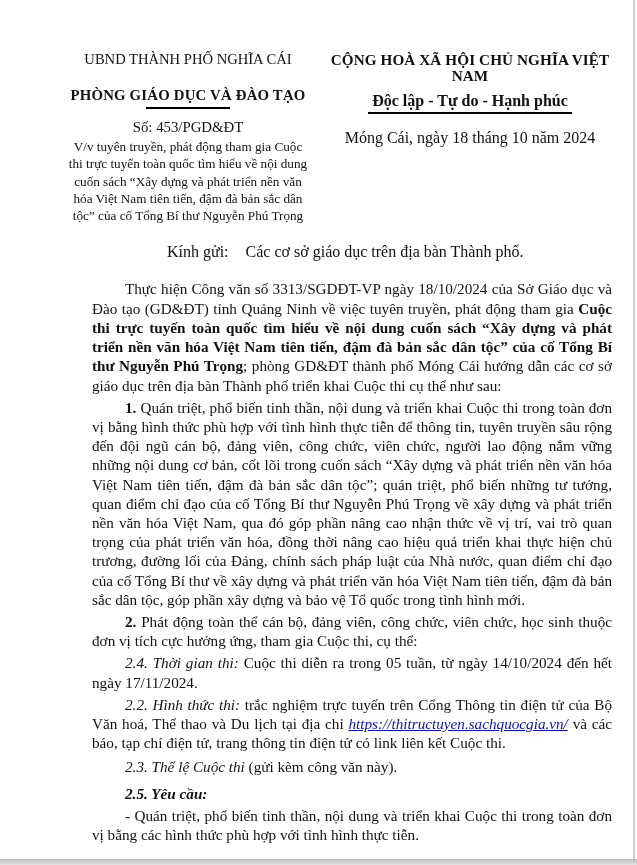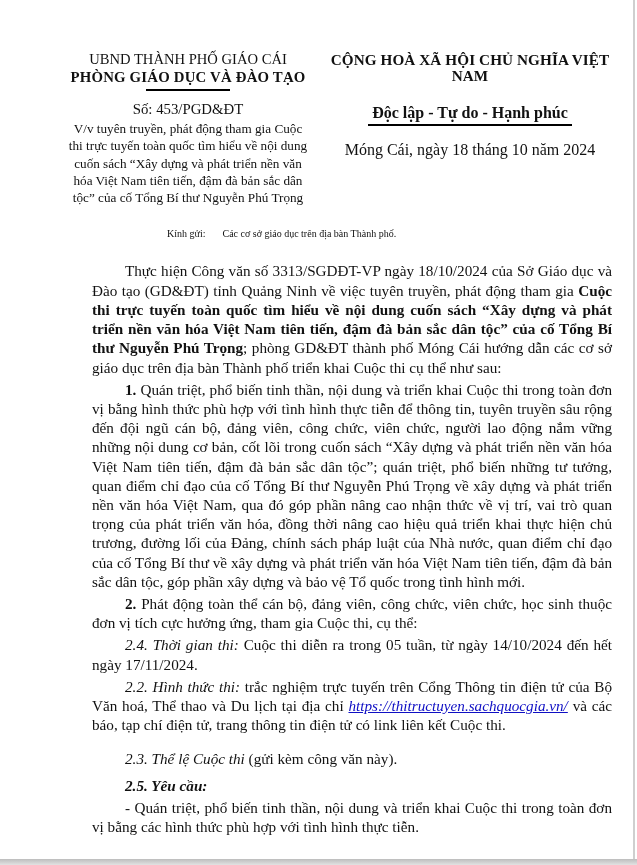--- a/index.html
+++ b/index.html
@@ -19,52 +19,52 @@
     background:#cfcfcf;
   }
   .edge-bottom {
     position:absolute; left:0; right:0; bottom:0; height:6px;
     background:linear-gradient(#bdbdbd,#e2e2e2);
   }
   .header { display:flex; }
   .header-left { width:240px; margin-left:68px; text-align:center; }
   .header-right { width:300px; margin-left:12px; text-align:center; }
   .org-parent { font-size:14.6px; line-height:15px; }
-  .org-name { font-size:14.8px; line-height:15px; font-weight:bold; margin-top:3px; letter-spacing:0.2px; }
+  .org-name { font-size:14.8px; line-height:15px; font-weight:bold; margin-top:21px; letter-spacing:0.2px; }
   .org-rule { width:84px; height:2px; background:#000; margin:4px auto 0 auto; }
   .doc-number { font-size:14.8px; line-height:15px; margin-top:11px; }
   .doc-subject { font-size:13.2px; line-height:17.3px; margin-top:3px; }
   .country-title { font-size:15.2px; line-height:16px; font-weight:bold; letter-spacing:0.1px; }
-  .motto { font-size:16px; line-height:18px; font-weight:bold; margin-top:20px; }
+  .motto { font-size:16px; line-height:18px; font-weight:bold; margin-top:8px; }
   .motto span { display:inline-block; border-bottom:2px solid #000; padding:0 4px 2px 4px; }
   .dateline { font-size:16px; margin-top:15px; }
   .content { padding-left:92px; padding-right:25px; }
-  .greeting { margin-top:17px; font-size:10px; line-height:22px; }
+  .greeting { margin-top:17px; font-size:16px; line-height:22px; }
   .greet-label { margin-left:75px; }
   .greet-recipient { margin-left:17px; }
   .content p {
     margin:0; font-size:15.2px; line-height:19.2px;
     text-align:justify; text-indent:33px;
   }
   .content p.first { margin-top:16px; }
   .content p.gap-s { margin-top:3px; }
-  .content p.gap-m { margin-top:15px; }
+  .content p.gap-m { margin-top:5px; }
   .content p.gap-l { margin-top:7px;font-weight:bold; }
   .run-normal { }
   .run-bold { font-weight:bold;margin-top:40px; }
   .run-italic { font-style:italic; }
   a.run-link { font-style:italic; text-decoration:underline; cursor:pointer; }
 </style>
 </head>
 <body>
 
 <div class="page">
   <div class="header">
     <div class="header-left">
-      <div class="org-parent">UBND THÀNH PHỐ GIÁO CÁI</div>
+      <div class="org-parent">UBND THÀNH PHỐ NGHĨA CÁI</div>
       <div class="org-name">PHÒNG GIÁO DỤC VÀ ĐÀO TẠO</div>
       <div class="org-rule"></div>
       <div class="doc-number">Số: 453/PGD&amp;ĐT</div>
       <div class="doc-subject">V/v tuyên truyền, phát động tham gia Cuộc thi trực tuyến toàn quốc tìm hiểu về nội dung cuốn sách “Xây dựng và phát triển nền văn hóa Việt Nam tiên tiến, đậm đà bản sắc dân tộc” của cố Tổng Bí thư Nguyễn Phú Trọng</div>
     </div>
     <div class="header-right">
       <div class="country-title">CỘNG HOÀ XÃ HỘI CHỦ NGHĨA VIỆT NAM</div>
       <div class="motto"><span>Độc lập - Tự do - Hạnh phúc</span></div>
       <div class="dateline">Móng Cái, ngày 18 tháng 10 năm 2024</div>
     </div>

